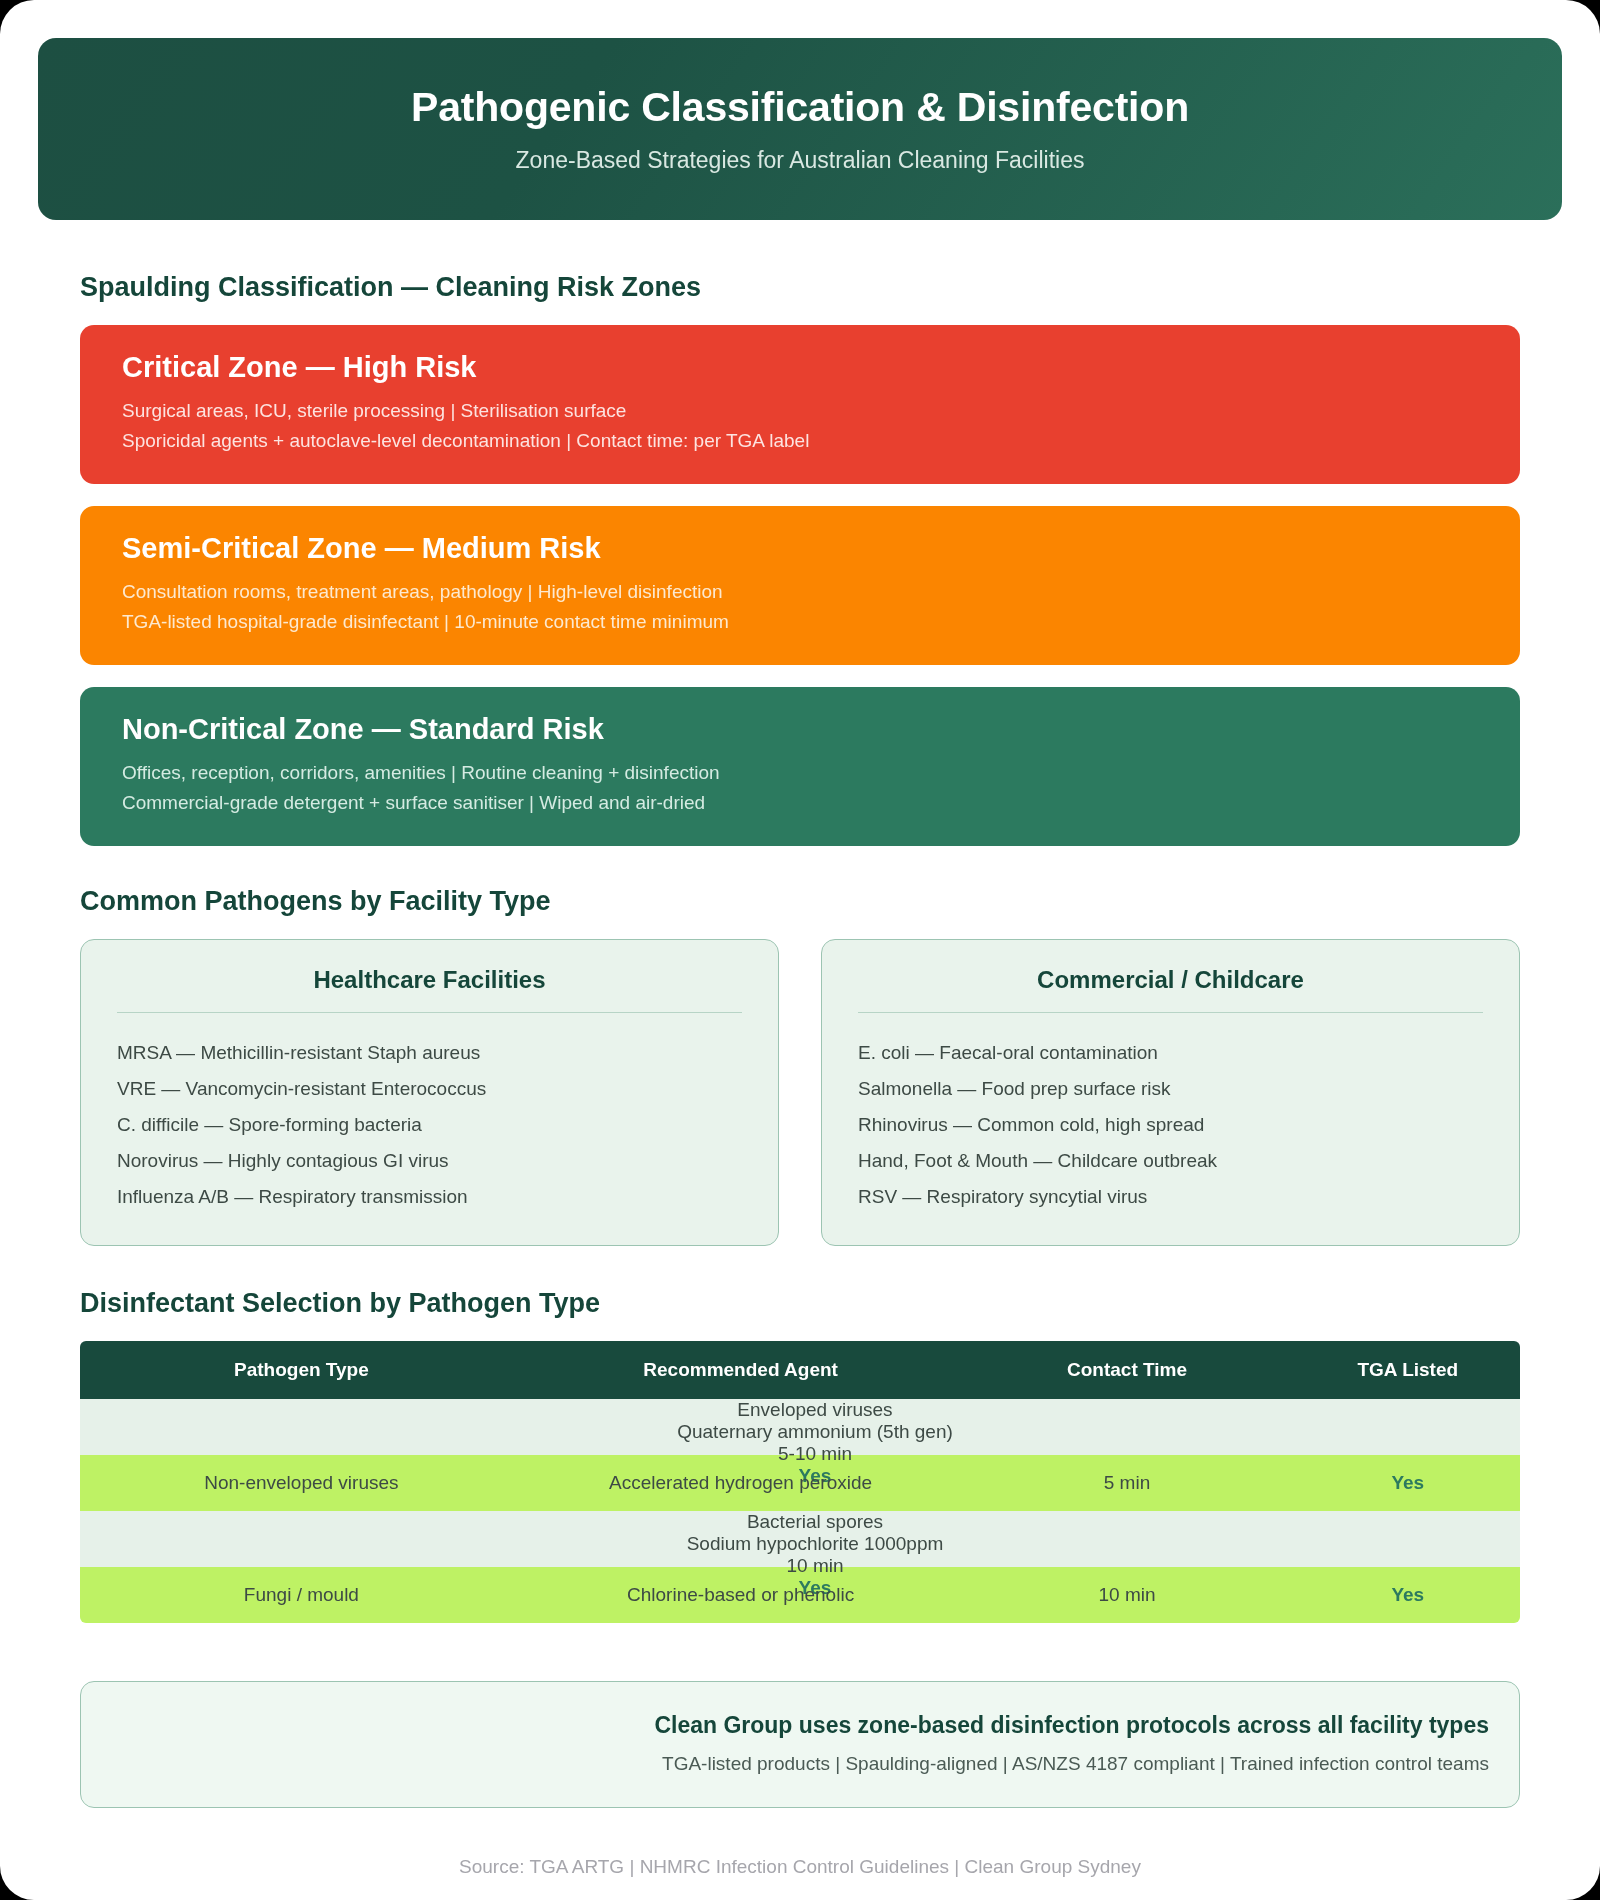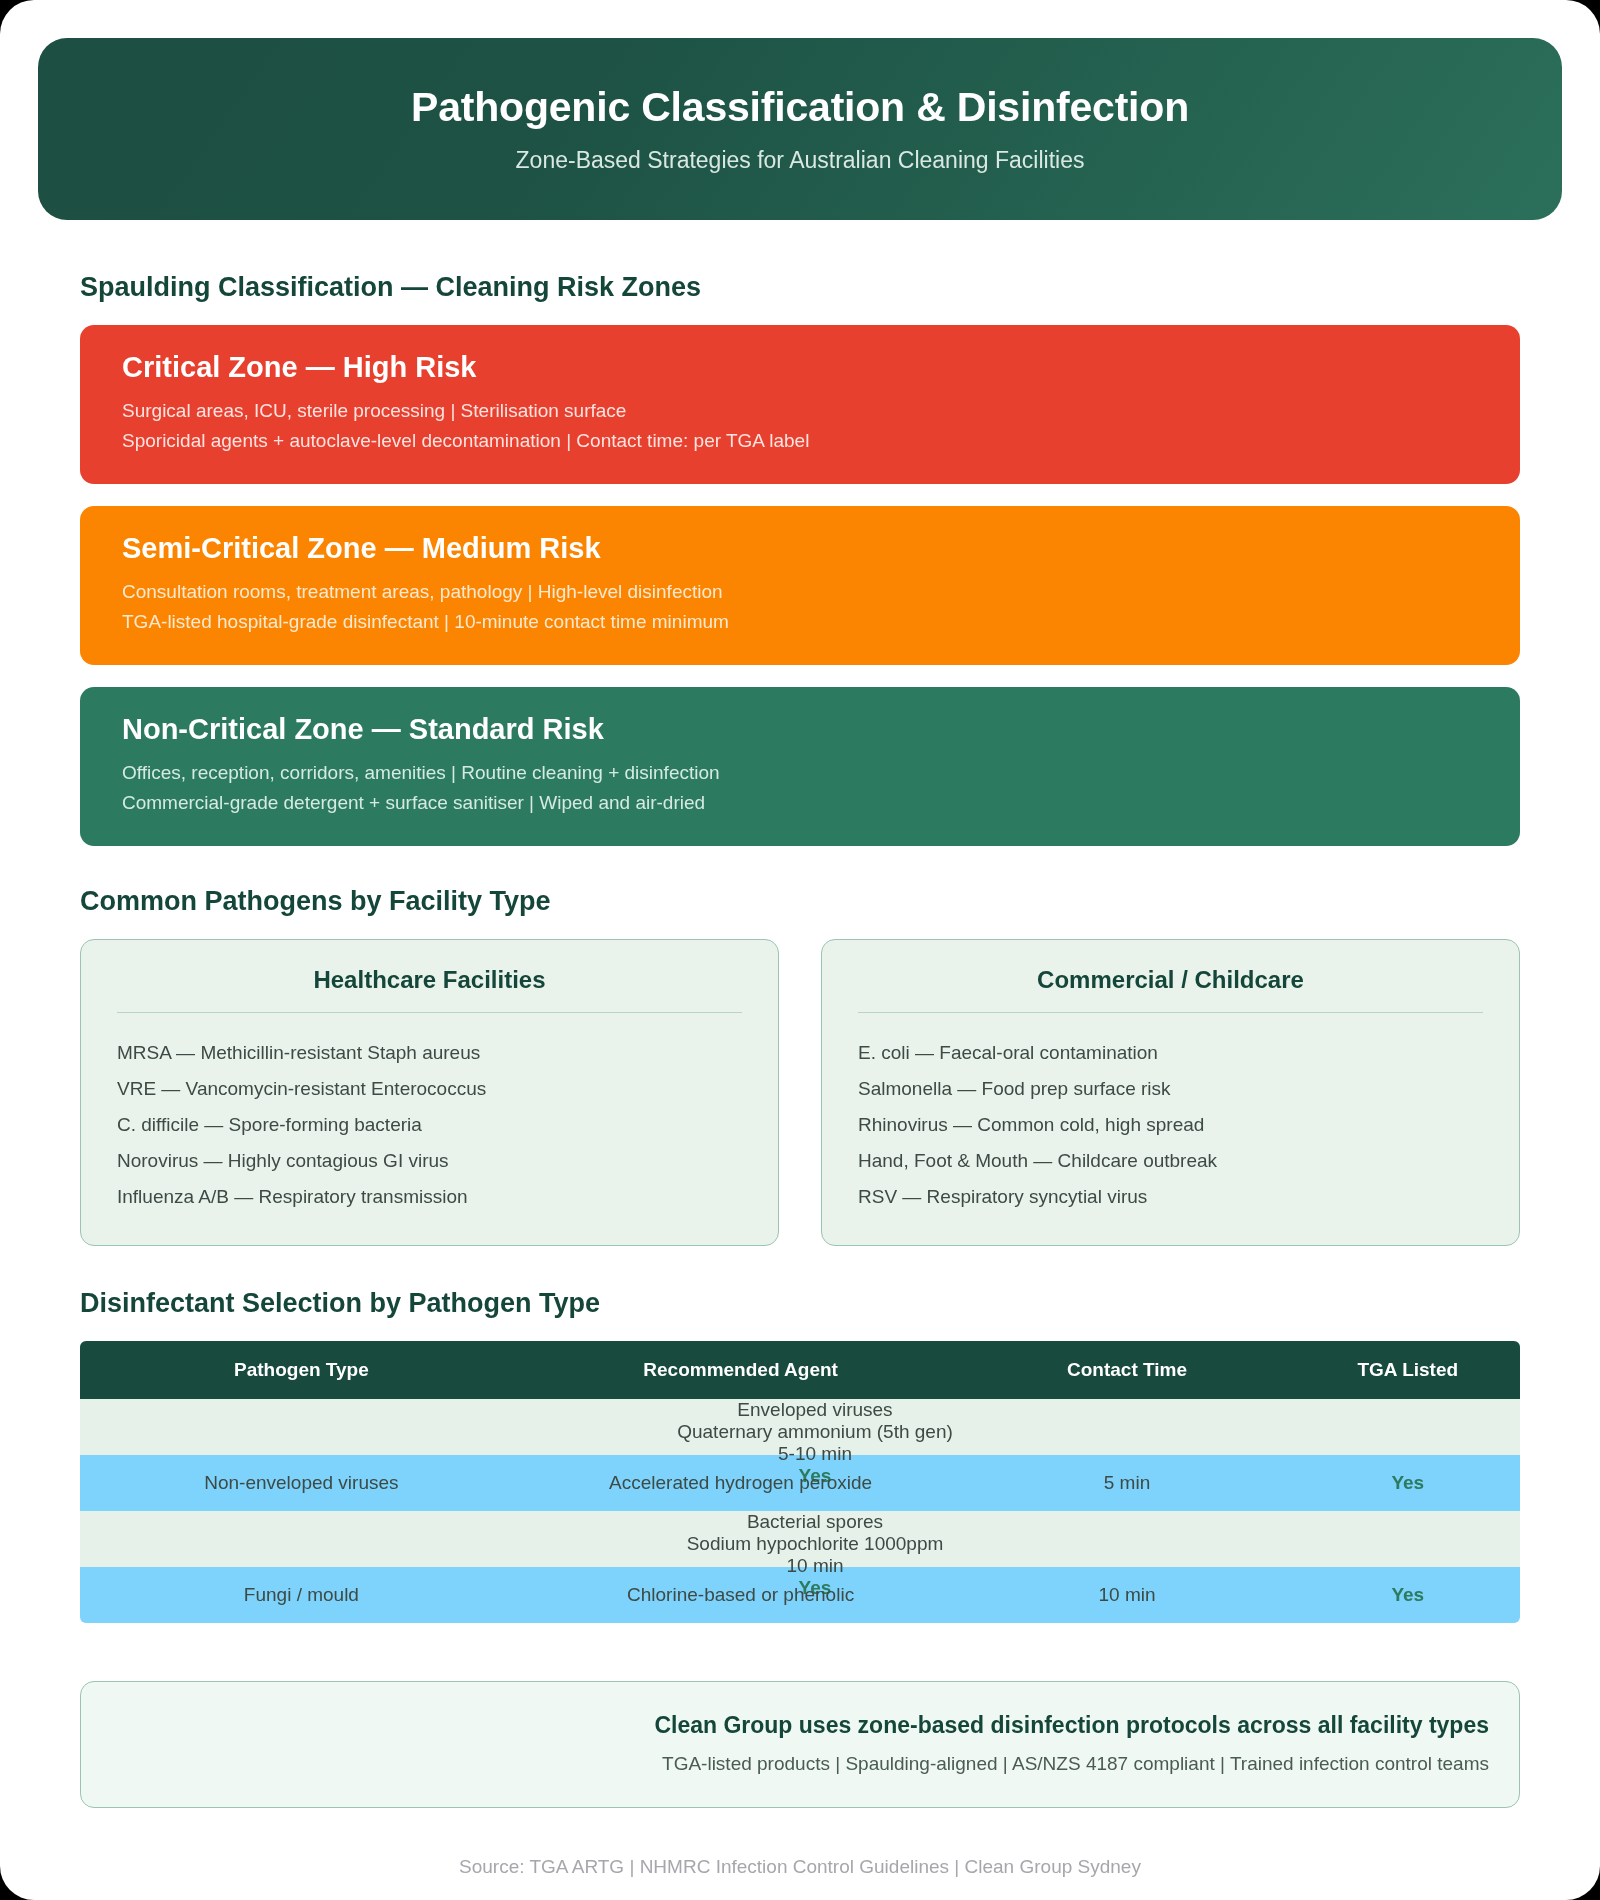--- a/index.html
+++ b/index.html
@@ -17,21 +17,21 @@
     height: 1900px;
     background: #ffffff;
     border-radius: 34px;
     overflow: hidden;
   }
 
   
   .header {
     margin: 38px 38px 0 38px;
     height: 182px;
-    border-radius: 29px;
+    border-radius: 18px;
     background: linear-gradient(125deg, #1d4f42 0%, #1d5244 35%, #2b6f5a 100%);
     display: flex;
     flex-direction: column;
     align-items: center;
     justify-content: center;
     gap: 16px;
   }
   .header-title {
     color: #ffffff;
     font-size: 41px;
@@ -131,21 +131,21 @@
     height: 58px;
   }
   .thead .cell {
     color: #ffffff;
     font-size: 19px;
     font-weight: bold;
     text-align: center;
   }
   .tbody-row { height: 56px; }
   .tbody-row.odd  { background: #e6f1e9; flex-direction: column; }
-  .tbody-row.even { background: #7dd3fc; }
+  .tbody-row.even { background: #bef264; }
   .cell {
     font-size: 19px;
     color: #3d4a45;
     text-align: center;
     margin-left: 30px;
   }
   .c1 { width: 29%; }
   .c2 { width: 33%; }
   .c3 { width: 21%; }
   .c4 { width: 17%; }

